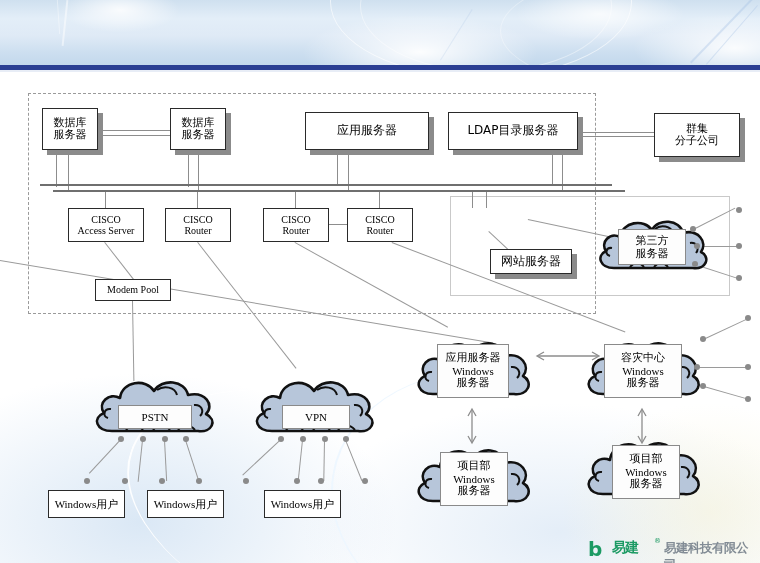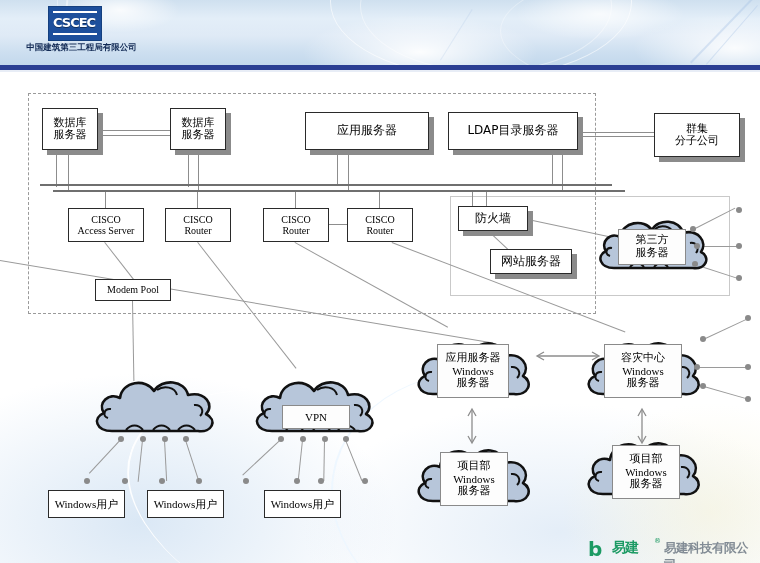--- a/index.html
+++ b/index.html
@@ -87,28 +87,20 @@
   <div class="hzwash"></div>
   <div class="ray" style="left:64px;top:0;width:2px;height:46px;transform:rotate(6deg);opacity:.9;"></div>
   <div class="ray" style="left:58px;top:0;width:1px;height:34px;transform:rotate(-4deg);opacity:.7;"></div>
   <div class="swoosh" style="left:330px;top:-74px;width:300px;height:150px;"></div>
   <div class="swoosh" style="left:360px;top:-60px;width:250px;height:130px;opacity:.7;"></div>
   <div class="swoosh" style="left:500px;top:-30px;width:320px;height:120px;opacity:.55;"></div>
   <div class="diag" style="left:690px;top:62px;width:95px;height:2px;transform:rotate(-46deg);"></div>
   <div class="diag" style="left:706px;top:64px;width:78px;height:1px;transform:rotate(-49deg);"></div>
   <div class="diag" style="left:440px;top:60px;width:60px;height:1px;transform:rotate(-58deg);opacity:.6;"></div>
 
-  <div id="logo-wrap">
-    <div id="logo-mark">
-      <div class="bar" style="top:4px;width:44px;"></div>
-      <div class="lm">CSCEC</div>
-      <div class="bar" style="top:26px;width:44px;"></div>
-    </div>
-    <div id="logo-text">中国建筑第三工程局有限公司</div>
-  </div>
 
 </div>
 <div id="headbar"></div>
 <div id="headbar2"></div>
 
 <div id="body-bg">
   <div class="glow" style="left:-120px;top:300px;width:520px;height:300px;background:radial-gradient(ellipse at center, rgba(206,224,242,.75), rgba(255,255,255,0) 70%);"></div>
   <div class="glow" style="left:300px;top:330px;width:520px;height:260px;background:radial-gradient(ellipse at center, rgba(210,226,243,.6), rgba(255,255,255,0) 70%);"></div>
   <div class="glow" style="left:560px;top:330px;width:300px;height:220px;background:radial-gradient(ellipse at center, rgba(246,242,214,.55), rgba(255,255,255,0) 70%);"></div>
   <div style="position:absolute;left:120px;top:330px;width:420px;height:230px;border-left:2px solid rgba(255,255,255,.9);border-radius:50%;transform:rotate(18deg);"></div>
@@ -184,23 +176,20 @@
 
   <div class="vline" style="left:105px;top:190px;height:18px;"></div>
   <div class="vline" style="left:197px;top:190px;height:18px;"></div>
   <div class="vline" style="left:295px;top:190px;height:18px;"></div>
   <div class="vline" style="left:379px;top:190px;height:18px;"></div>
   <div class="vline" style="left:472px;top:190px;height:18px;"></div>
   <div class="vline" style="left:486px;top:190px;height:18px;"></div>
 
   <div class="hline" style="left:329px;top:224px;width:18px;"></div>
 
-  <div class="node sh cn" style="left:458px;top:206px;width:70px;height:25px;font-size:12px;">
-    <span class="t">防火墙</span>
-  </div>
   <div class="node sh cn" style="left:490px;top:249px;width:82px;height:25px;font-size:12px;justify-content:flex-end;">
     <span class="t">网站服务器</span>
   </div>
   <div class="diagl" style="left:489px;top:231px;width:26px;transform:rotate(43deg);"></div>
 
   <div class="diagl" style="left:105px;top:242px;width:47px;transform:rotate(52deg);"></div>
   <div class="diagl" style="left:133px;top:301px;width:80px;transform:rotate(89deg);"></div>
   <div class="diagl" style="left:198px;top:242px;width:160px;transform:rotate(52deg);"></div>
   <div class="diagl" style="left:295px;top:242px;width:175px;transform:rotate(29deg);"></div>
   <div class="diagl" style="left:392px;top:242px;width:250px;transform:rotate(21deg);"></div>
@@ -210,21 +199,21 @@
   <div class="cloud" style="left:592px;top:210px;width:122px;height:70px;">
     <svg viewBox="0 0 122 70" width="122" height="70">
       <path d="M22 58 C8 58 4 46 14 41 C8 32 18 22 28 27 C30 12 52 8 60 20 C66 8 88 9 91 23 C106 19 116 32 109 42 C119 47 114 60 101 58 Z" fill="#b7c6da" stroke="#111" stroke-width="2.6" stroke-linejoin="round"></path>
       <path d="M18 46 C12 44 14 37 20 38" fill="none" stroke="#111" stroke-width="2"></path>
       <path d="M63 19 C69 14 79 16 81 23" fill="none" stroke="#111" stroke-width="2"></path>
       <path d="M98 33 C104 32 108 38 104 43" fill="none" stroke="#111" stroke-width="2"></path>
       <path d="M38 57 C42 52 48 52 52 57" fill="none" stroke="#111" stroke-width="2"></path>
       <path d="M62 57 C66 52 72 52 76 57" fill="none" stroke="#111" stroke-width="2"></path>
     </svg>
   </div>
-  <div class="cloudlbl cn" style="left:618px;top:229px;width:66px;height:34px;font-size:11px;">
+  <div class="cloudlbl cn" style="left:618px;top:229px;width:66px;height:34px;font-size:11px;font-family:Liberation Serif, serif;">
     <span>第三方</span>
     <span>服务器</span>
   </div>
   <div class="dot" style="left:690px;top:226px;"></div>
   <div class="dot" style="left:694px;top:243px;"></div>
   <div class="dot" style="left:692px;top:261px;"></div>
   <div class="dot" style="left:736px;top:207px;"></div>
   <div class="dot" style="left:736px;top:243px;"></div>
   <div class="dot" style="left:736px;top:275px;"></div>
   <div class="diagl" style="left:693px;top:229px;width:47px;transform:rotate(-27deg);"></div>
@@ -332,20 +321,23 @@
   <div class="cloud" style="left:88px;top:375px;width:132px;height:68px;">
     <svg viewBox="0 0 132 68" width="132" height="68">
       <path d="M24 56 C8 56 4 43 16 38 C9 28 21 17 32 23 C34 6 58 3 66 16 C74 3 97 5 100 20 C117 16 127 30 118 39 C130 45 124 58 110 56 Z" fill="#b7c6da" stroke="#111" stroke-width="2.6" stroke-linejoin="round"></path>
       <path d="M20 43 C14 41 16 33 23 34" fill="none" stroke="#111" stroke-width="2"></path>
       <path d="M69 15 C76 10 87 12 89 20" fill="none" stroke="#111" stroke-width="2"></path>
       <path d="M106 30 C113 29 117 36 112 41" fill="none" stroke="#111" stroke-width="2"></path>
       <path d="M38 55 C43 49 50 49 55 55" fill="none" stroke="#111" stroke-width="2"></path>
       <path d="M65 55 C70 49 77 49 82 55" fill="none" stroke="#111" stroke-width="2"></path>
       <path d="M90 55 C95 49 102 49 107 55" fill="none" stroke="#111" stroke-width="2"></path>
     </svg>
+  </div>
+  <div class="cloudlbl" style="left:118px;top:405px;width:72px;height:22px;font-size:11px;">
+    <span>PSTN</span>
   </div>
 
   <div class="cloud" style="left:248px;top:375px;width:132px;height:68px;">
     <svg viewBox="0 0 132 68" width="132" height="68">
       <path d="M24 56 C8 56 4 43 16 38 C9 28 21 17 32 23 C34 6 58 3 66 16 C74 3 97 5 100 20 C117 16 127 30 118 39 C130 45 124 58 110 56 Z" fill="#b7c6da" stroke="#111" stroke-width="2.6" stroke-linejoin="round"></path>
       <path d="M20 43 C14 41 16 33 23 34" fill="none" stroke="#111" stroke-width="2"></path>
       <path d="M69 15 C76 10 87 12 89 20" fill="none" stroke="#111" stroke-width="2"></path>
       <path d="M106 30 C113 29 117 36 112 41" fill="none" stroke="#111" stroke-width="2"></path>
       <path d="M38 55 C43 49 50 49 55 55" fill="none" stroke="#111" stroke-width="2"></path>
       <path d="M65 55 C70 49 77 49 82 55" fill="none" stroke="#111" stroke-width="2"></path>

